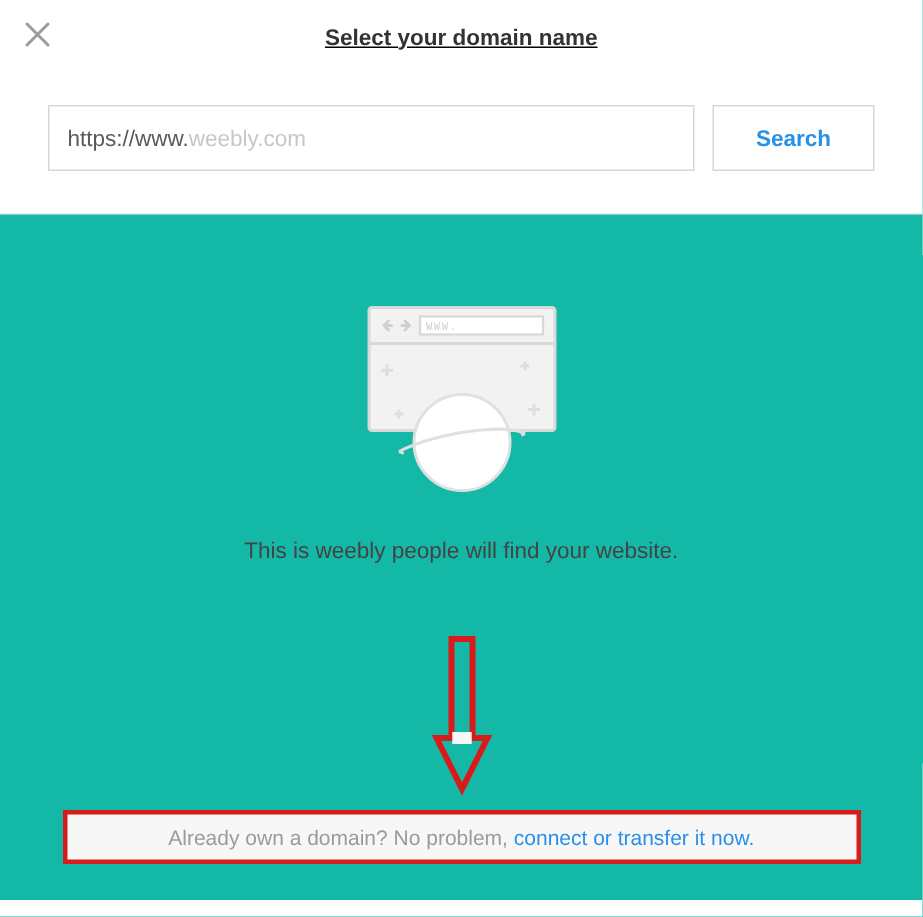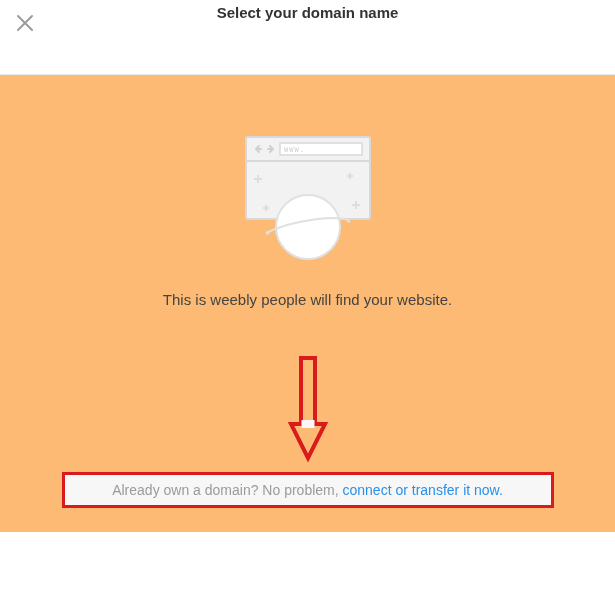--- a/index.html
+++ b/index.html
@@ -13,22 +13,23 @@
   }
   .top-section {
     background: #ffffff;
     padding-bottom: 28px;
     border-bottom: 1px solid #eaeaea;
   }
   .header-row {
     position: relative;
     height: 46px;
     display: flex;
-    align-items: flex-start;
+    align-items: center;
     justify-content: center;
+    text-decoration: underline;
   }
   .close-icon {
     position: absolute;
     left: 16px;
     top: 14px;
     width: 18px;
     height: 18px;
     color: #9b9b9b;
     cursor: pointer;
   }
@@ -69,21 +70,21 @@
     background: #fff;
     color: #2990ea;
     font-size: 15px;
     font-weight: 600;
     cursor: pointer;
     display: flex;
     align-items: center;
     justify-content: center;
   }
   .body-section {
-    background: #fdba74;
+    background: #14b8a6;
     height: 457px;
     position: relative;
     text-align: center;
     padding-top: 54px;
   }
   .illustration {
     width: 160px;
     height: 140px;
     margin: 0 auto 18px auto;
     display: block;
@@ -91,21 +92,21 @@
   .msg-line {
     font-size: 15px;
     color: #444444;
     line-height: 1.7;
   }
   .footer-band {
     position: absolute;
     left: 50%;
     transform: translateX(-50%);
     bottom: 24px;
-    width: 492px;
+    width: 532px;
     border: 3px solid #da1b1b;
     padding: 7px 10px;
     font-size: 14px;
     color: #9b9b9b;
     background: #f7f7f7;
   }
   .footer-link {
     color: #2990ea;
     cursor: pointer;
   }
@@ -125,20 +126,27 @@
 <div class="top-section">
   <div class="header-row">
     <div class="close-icon">
       <svg viewBox="0 0 18 18">
           <path d="M2 2 L16 16 M16 2 L2 16" stroke="#9b9b9b" stroke-width="2" fill="none" stroke-linecap="round"></path>
         </svg>
     </div>
     <div class="title">Select your domain name</div>
   </div>
 
+  <div class="search-row">
+    <div class="domain-input">
+      <span class="prefix">https://www.</span>
+        <span class="placeholder">weebly.com</span>
+    </div>
+    <div class="search-btn">Search</div>
+  </div>
 </div>
 
 <div class="body-section">
 
   <svg class="illustration" viewBox="0 0 160 140">
 
     <rect x="18" y="8" width="124" height="82" rx="2" fill="#f2f2f2" stroke="#d9d9d9" stroke-width="2"></rect>
     <line x1="18" y1="32" x2="142" y2="32" stroke="#d9d9d9" stroke-width="2"></line>
 
     <path d="M33 20 l-5 0 m0 0 l3 -3 m-3 3 l3 3" stroke="#d0d0d0" stroke-width="2" fill="none" stroke-linecap="round"></path>

